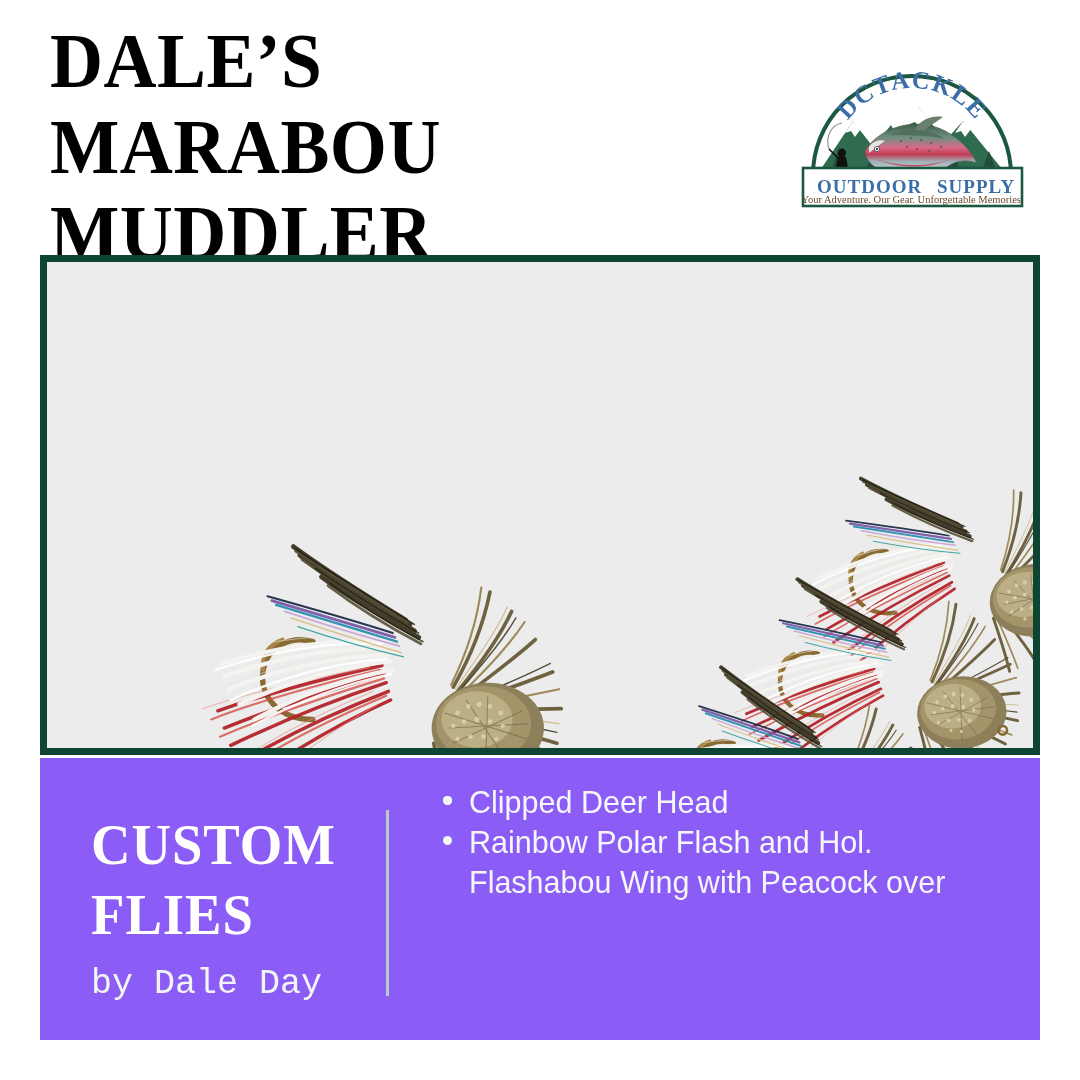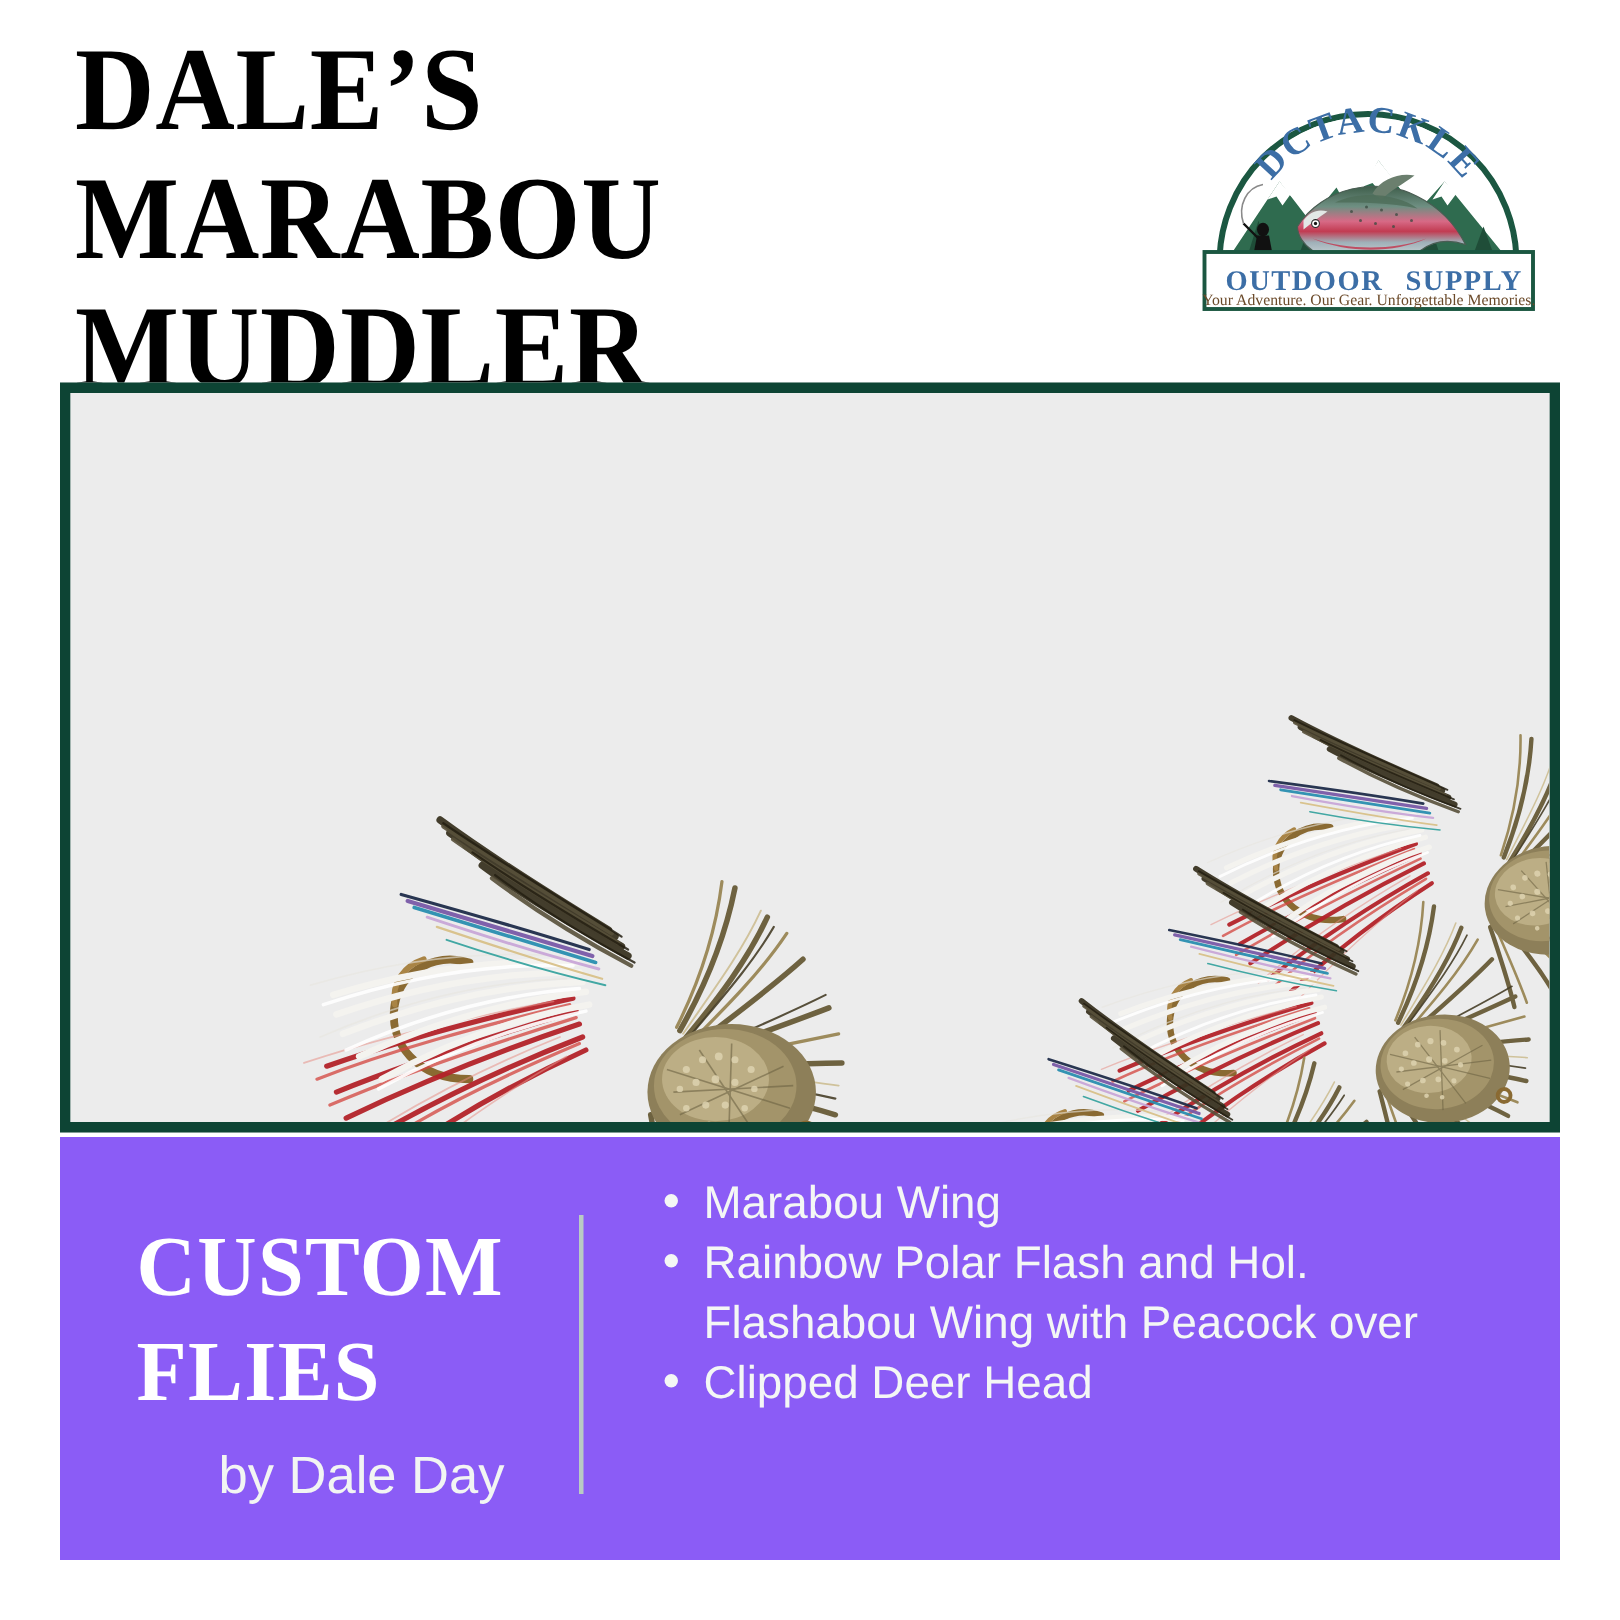--- a/index.html
+++ b/index.html
@@ -55,26 +55,25 @@
     font-weight:700;
     font-size:57px;
     line-height:70px;
     color:#ffffff;
     letter-spacing:1px;
     transform:scaleX(0.96);
     transform-origin:left top;
   }
   .byline{
     margin-top:14px;
-    font-family:Liberation Sans, sans-serif;
+    font-family:Liberation Mono, monospace;
     font-size:35px;
     line-height:40px;
     color:#f2f5f3;
     font-weight:400;
-    text-align:center;
   }
   .divider{
     position:absolute;left:346px;top:52px;width:3px;height:186px;
     background:#b9cbc4;
   }
   .bullets{
     position:absolute;left:398px;top:24px;width:580px;
     list-style:none;margin:0;padding:0;
   }
   .bullets li{
@@ -351,19 +350,19 @@
 
     <div class="panel-left">
       <div class="custom-flies">CUSTOM</div>
       <div class="custom-flies">FLIES</div>
       <div class="byline">by Dale Day</div>
     </div>
 
     <div class="divider"></div>
 
     <ul class="bullets">
-      <li><span class="dot"></span><span>Marabou Wing</span></li>
+      <li><span class="dot"></span></li>
+      <li><span class="dot"></span><span>Clipped Deer Head</span></li>
       <li><span class="dot"></span><span>Rainbow Polar Flash and Hol. Flashabou Wing with Peacock over</span></li>
-      <li><span class="dot"></span><span>Clipped Deer Head</span></li>
     </ul>
   </div>
 
 </div>
 
 </body></html>

